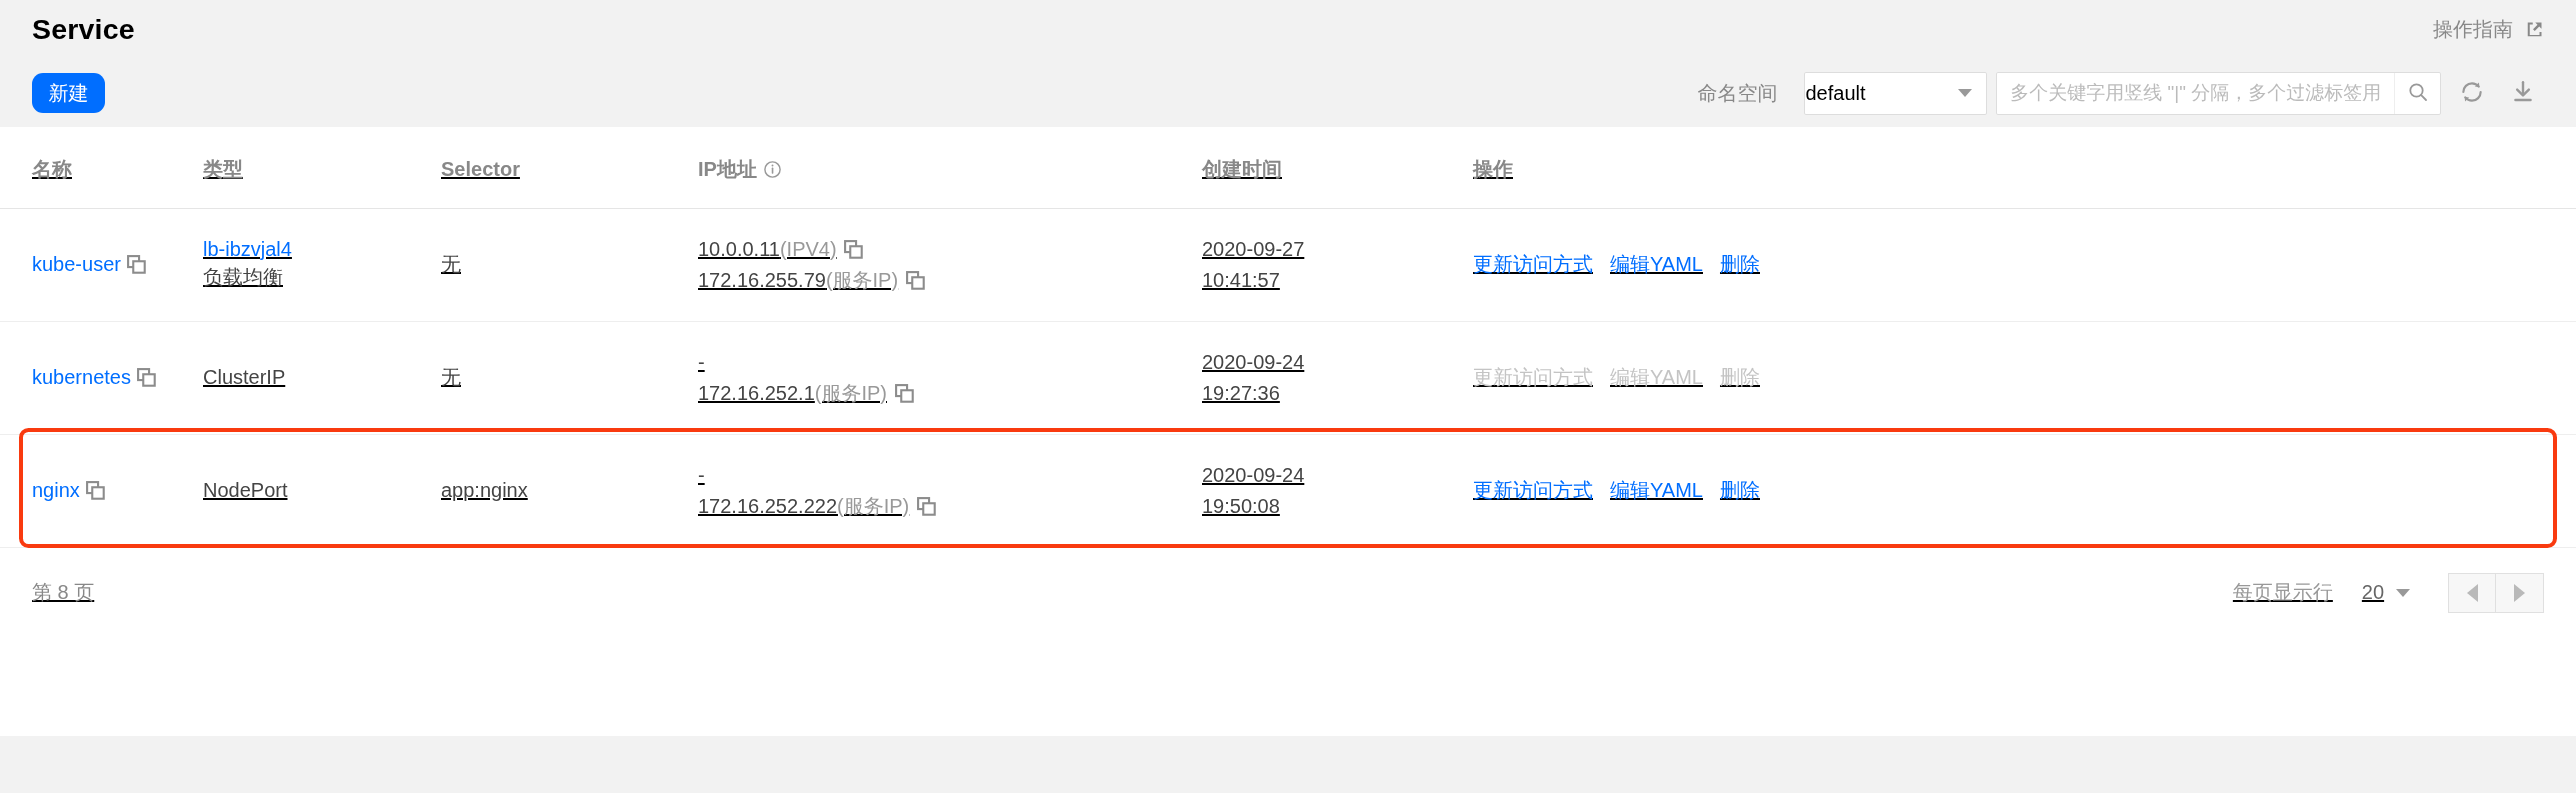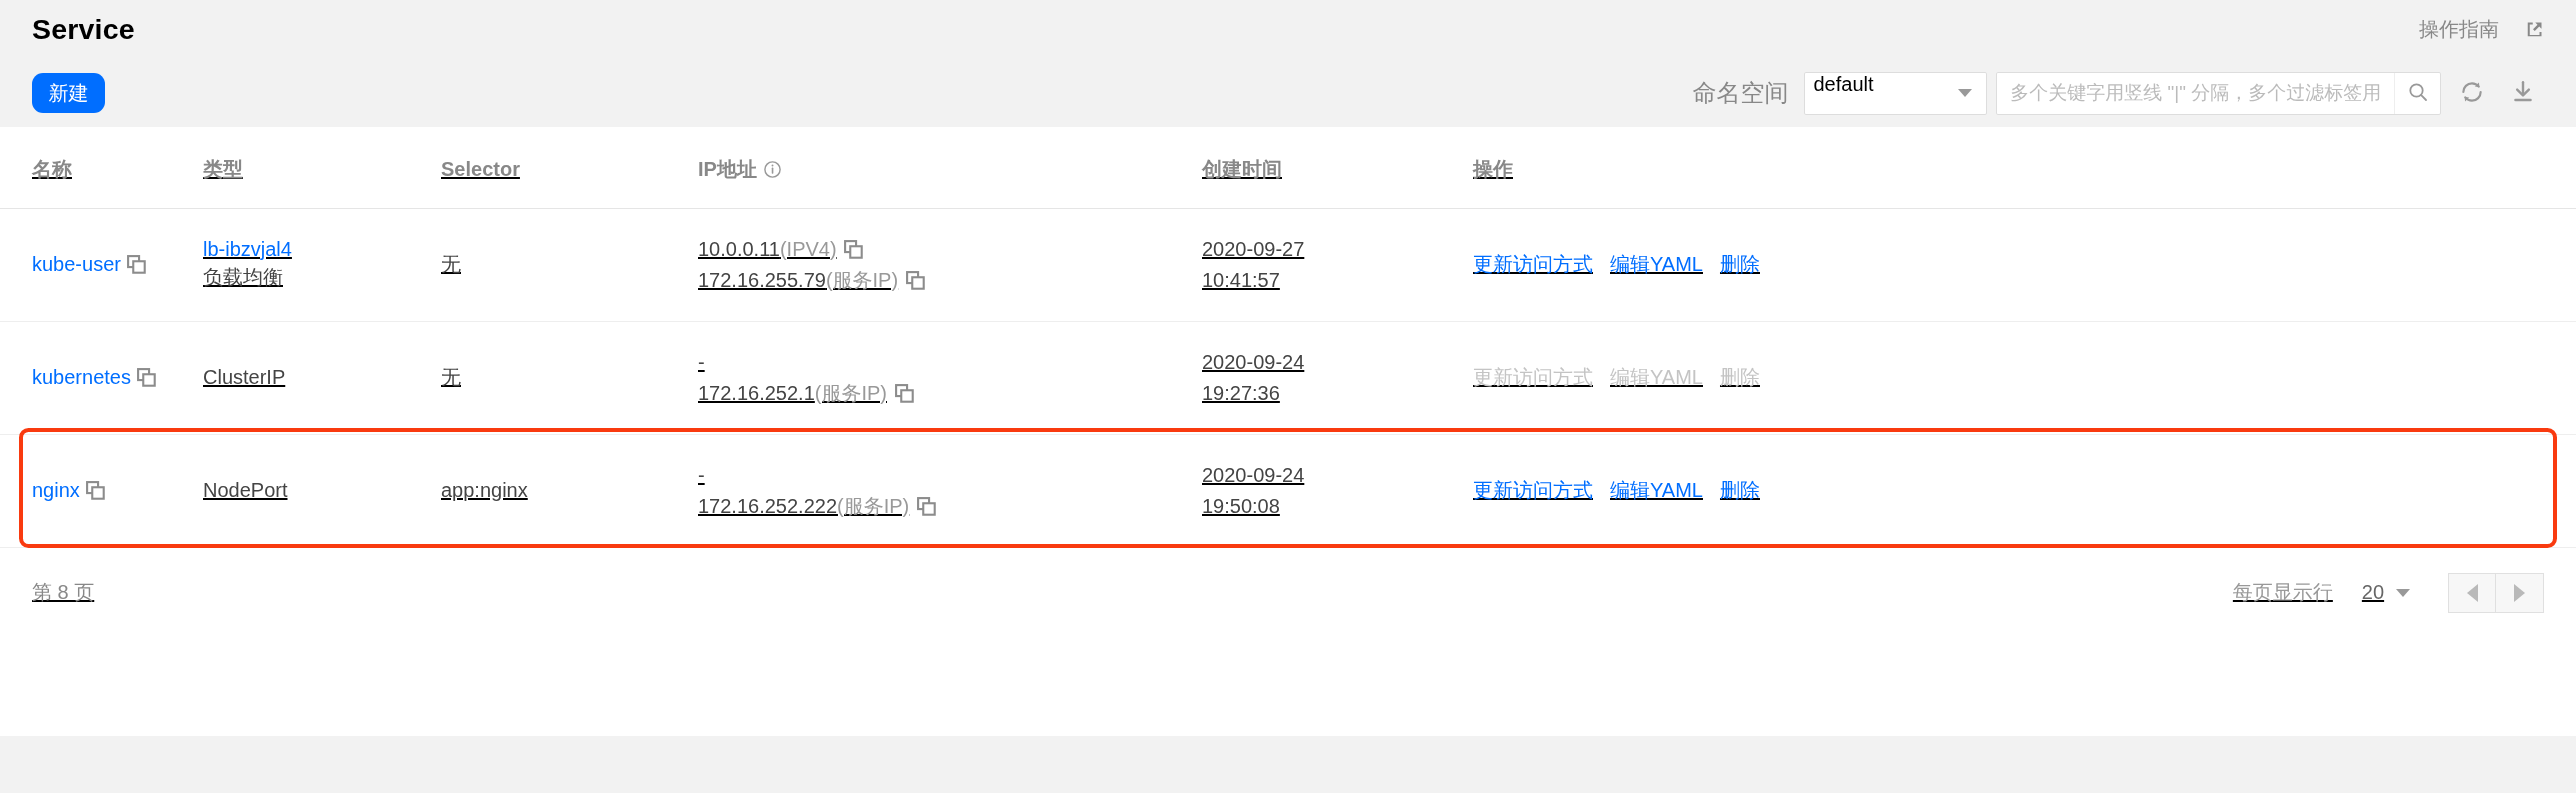--- a/index.html
+++ b/index.html
@@ -18,21 +18,21 @@
     height: 59px;
     padding: 8px 32px;
     display: flex; align-items: center; justify-content: space-between;
     background: #f2f2f2;
   }
   .page-title {
     font-size: 28.5px; font-weight: bold; color: #000;
     letter-spacing: 0.2px;
   }
   .guide-link {
-    display: flex; align-items: center; gap: 25px;
+    display: flex; align-items: center; gap: 11px;
     font-size: 20px; color: #888; cursor: pointer;
   }
   .guide-link .ext-icon { display: inline-flex; width: 20px; height: 20px; }
 
   
   .toolbar {
     position: relative;
     height: 68px;
     padding: 0 32px;
     display: flex; align-items: center;
@@ -42,27 +42,27 @@
     background: #006eff; color: #fff;
     border: none; border-radius: 11px;
     font-size: 20px; font-family: inherit;
     height: 40px; min-width: 73px; padding: 0 13.3px;
     cursor: pointer; line-height: 40px;
   }
   .toolbar-right {
     margin-left: auto;
     display: flex; align-items: center;
   }
-  .ns-label { font-size: 24px; color: #888; margin-right: 15px; white-space: nowrap; }
+  .ns-label { font-size: 20px; color: #888; margin-right: 26px; white-space: nowrap; }
   .ns-select {
     position: relative;
     width: 183px; height: 43px;
     background: #fff; border: 1px solid #ddd; border-radius: 1.9px;
-    display: flex; align-items: flex-start;
-    padding: 0 9px;
+    display: flex; align-items: center;
+    padding: 0 1px;
     font-size: 20px; color: #000;
     cursor: pointer;
   }
   .ns-select .caret {
     position: absolute; right: 13.3px; top: 50%; transform: translateY(-50%);
     width: 0; height: 0;
     border-left: 7.6px solid transparent;
     border-right: 7.6px solid transparent;
     border-top: 8.6px solid #999;
   }

